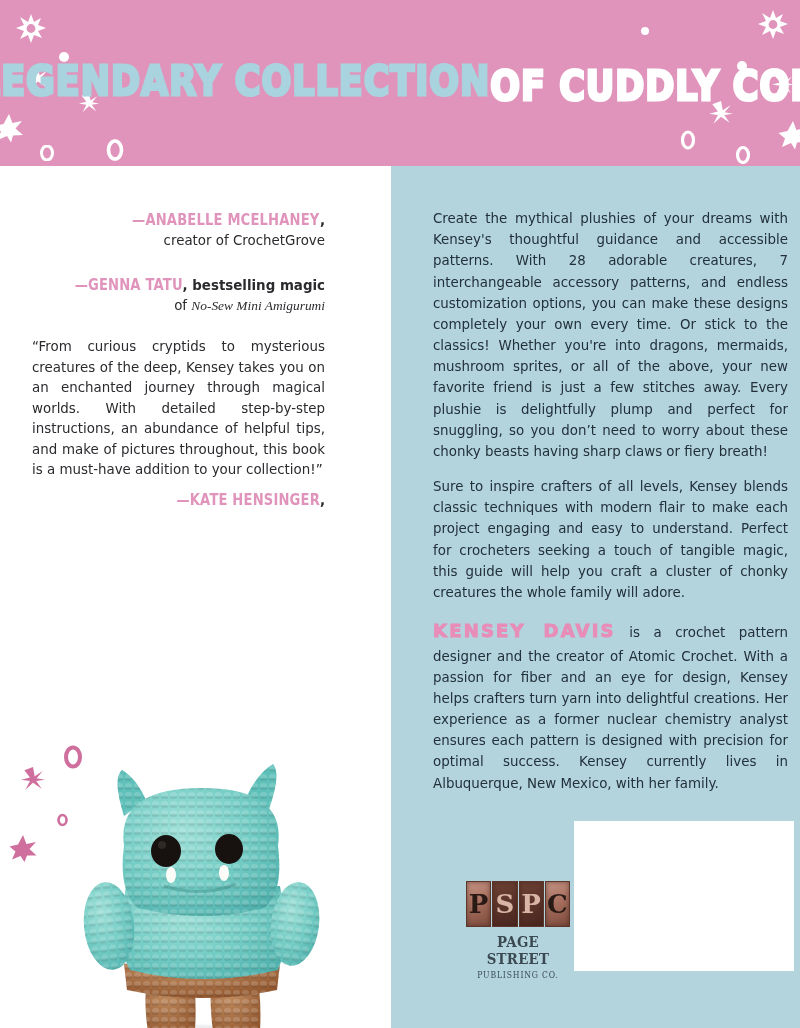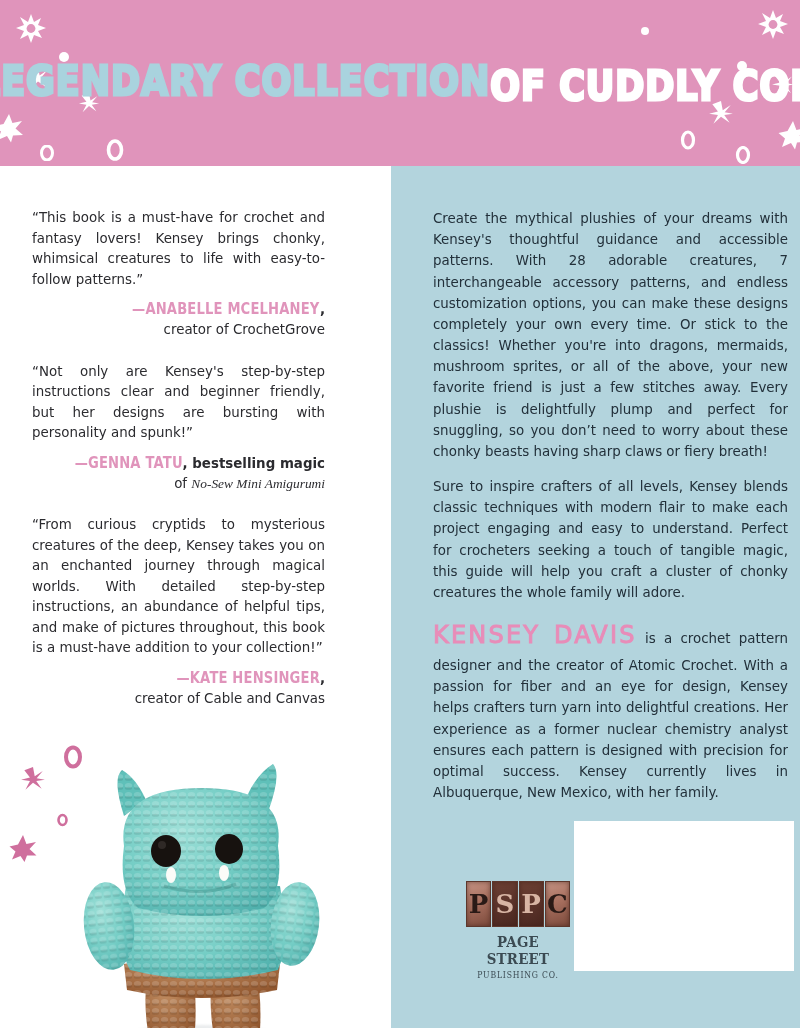--- a/index.html
+++ b/index.html
@@ -142,22 +142,22 @@
     font-size: 13.4px;
     line-height: 1.58;
     color: #22303a;
     text-align: justify;
     margin: 0 0 14px 0;
   }
   .bio { margin-top: 24px; }
   .author-name {
     color: #e88cb8;
     font-family: "DejaVu Sans", sans-serif;
-    font-weight: normal;
-    font-size: 24px;
+    font-weight: bold;
+    font-size: 18px;
     letter-spacing: 2.2px;
     -webkit-text-stroke: 1px #e88cb8;
     paint-order: stroke fill;
   }
 
   
   .bottom-row {
     position: absolute;
     left: 0; bottom: 0;
     width: 445px;
@@ -304,40 +304,37 @@
   <div class="header-inner">
     <div class="title-line title-line-1">CRAFT A LEGENDARY COLLECTION</div>
     <div class="title-line title-line-2">OF CUDDLY COMPANIONS</div>
   </div>
 </div>
 
 <div class="left-col">
   <div class="quotes">
 
     <div class="quote-block">
-      <p class="quote-text">“This book is a must-have for crochet and fantasy lovers! Kensey brings chonky, whimsical creatures to life with easy-to-follow patterns.”</p>
       <div class="attrib">
         <span class="attrib-name">—ANABELLE MCELHANEY</span><span class="attrib-tail">,</span>
         <span class="attrib-role">creator of CrochetGrove</span>
       </div>
     </div>
 
     <div class="quote-block">
-      <p class="quote-text">“Not only are Kensey's step-by-step instructions clear and beginner friendly, but her designs are bursting with personality and spunk!”</p>
       <div class="attrib">
         <span class="attrib-name">—GENNA TATU</span><span class="attrib-tail">, bestselling magic</span>
         <span class="attrib-role"><span>of </span><em>No-Sew Mini Amigurumi</em></span>
       </div>
     </div>
 
     <div class="quote-block">
       <p class="quote-text">“From curious cryptids to mysterious creatures of the deep, Kensey takes you on an enchanted journey through magical worlds. With detailed step-by-step instructions, an abundance of helpful tips, and make of pictures throughout, this book is a must-have addition to your collection!”</p>
       <div class="attrib">
         <span class="attrib-name">—KATE HENSINGER</span><span class="attrib-tail">,</span>
-        <span class="attrib-role">creator of Cable and Canvas</span>
       </div>
     </div>
 
   </div>
 
   <div class="plush-area">
 
     <div class="pink-star" style="left:62px;top:16px;">
       <svg width="22" height="26" viewBox="0 0 22 26">
         <ellipse cx="11" cy="13" rx="7" ry="9.5" fill="none" stroke="#cf6f9d" stroke-width="4"></ellipse>

